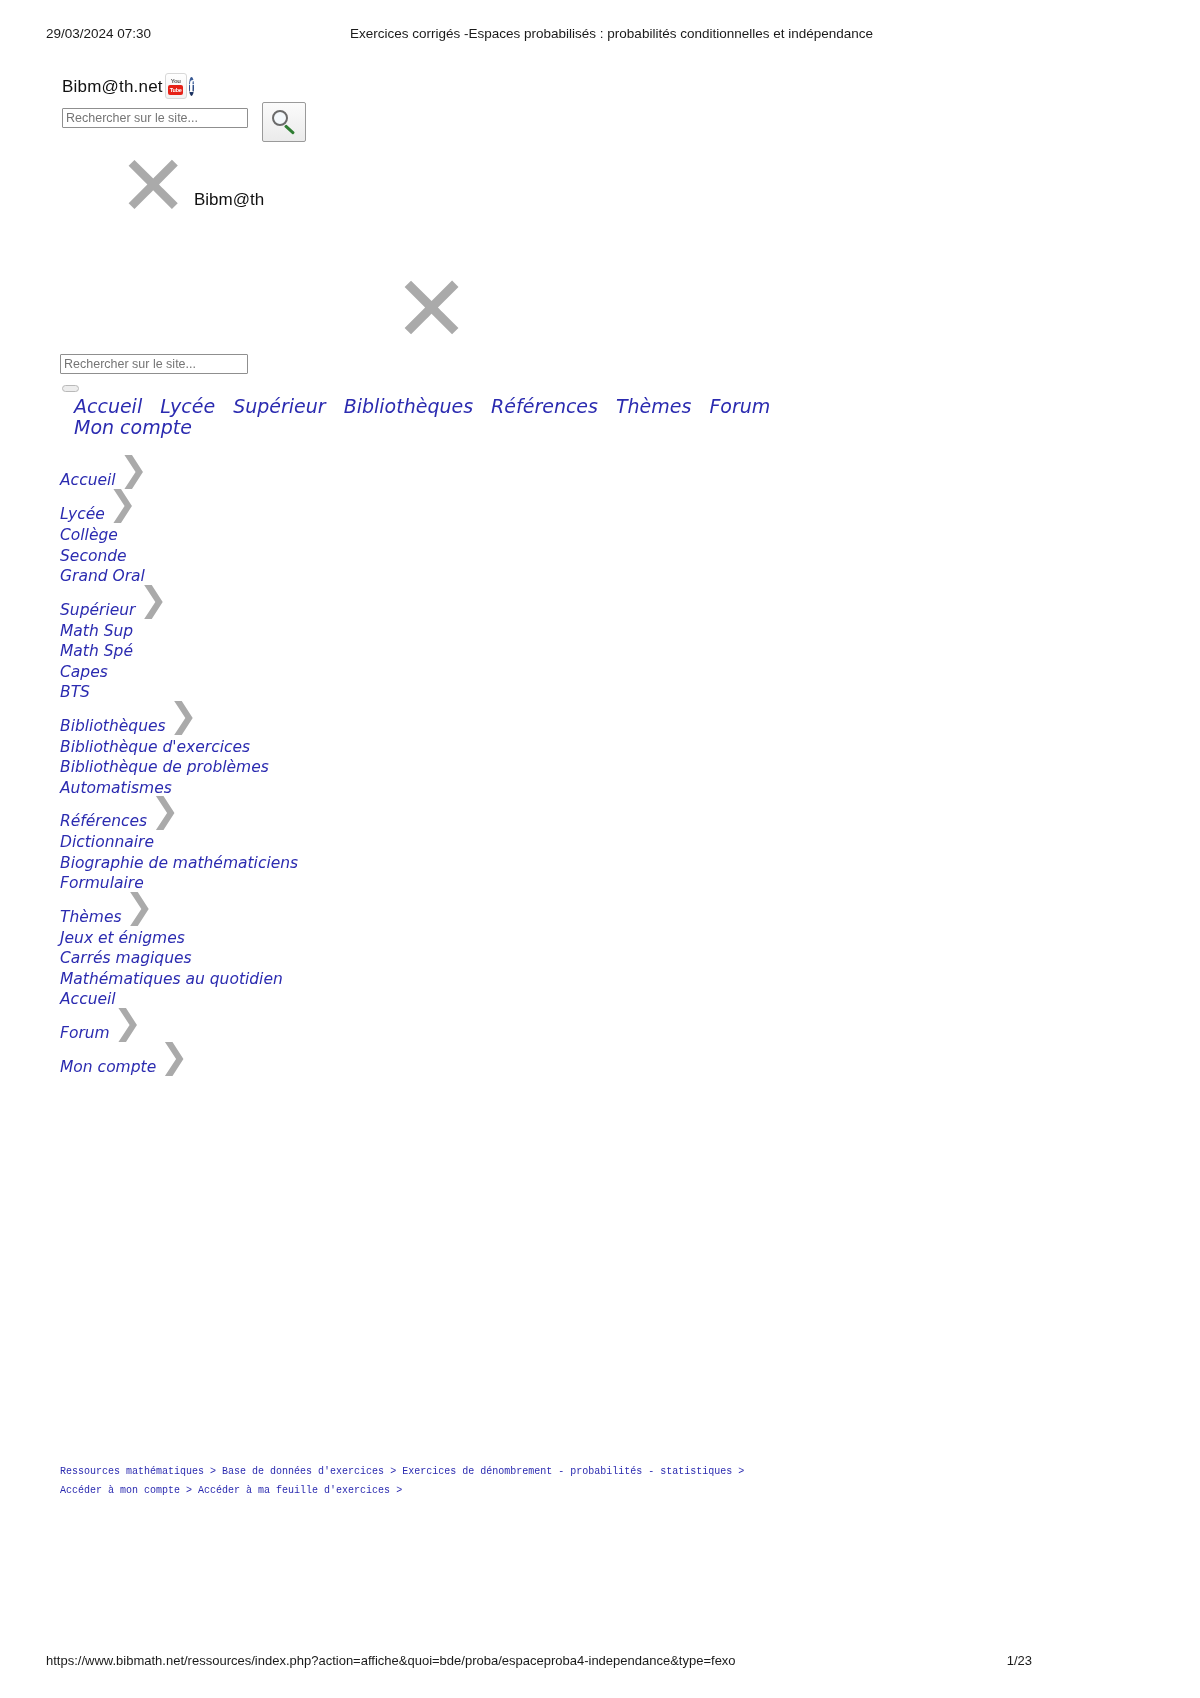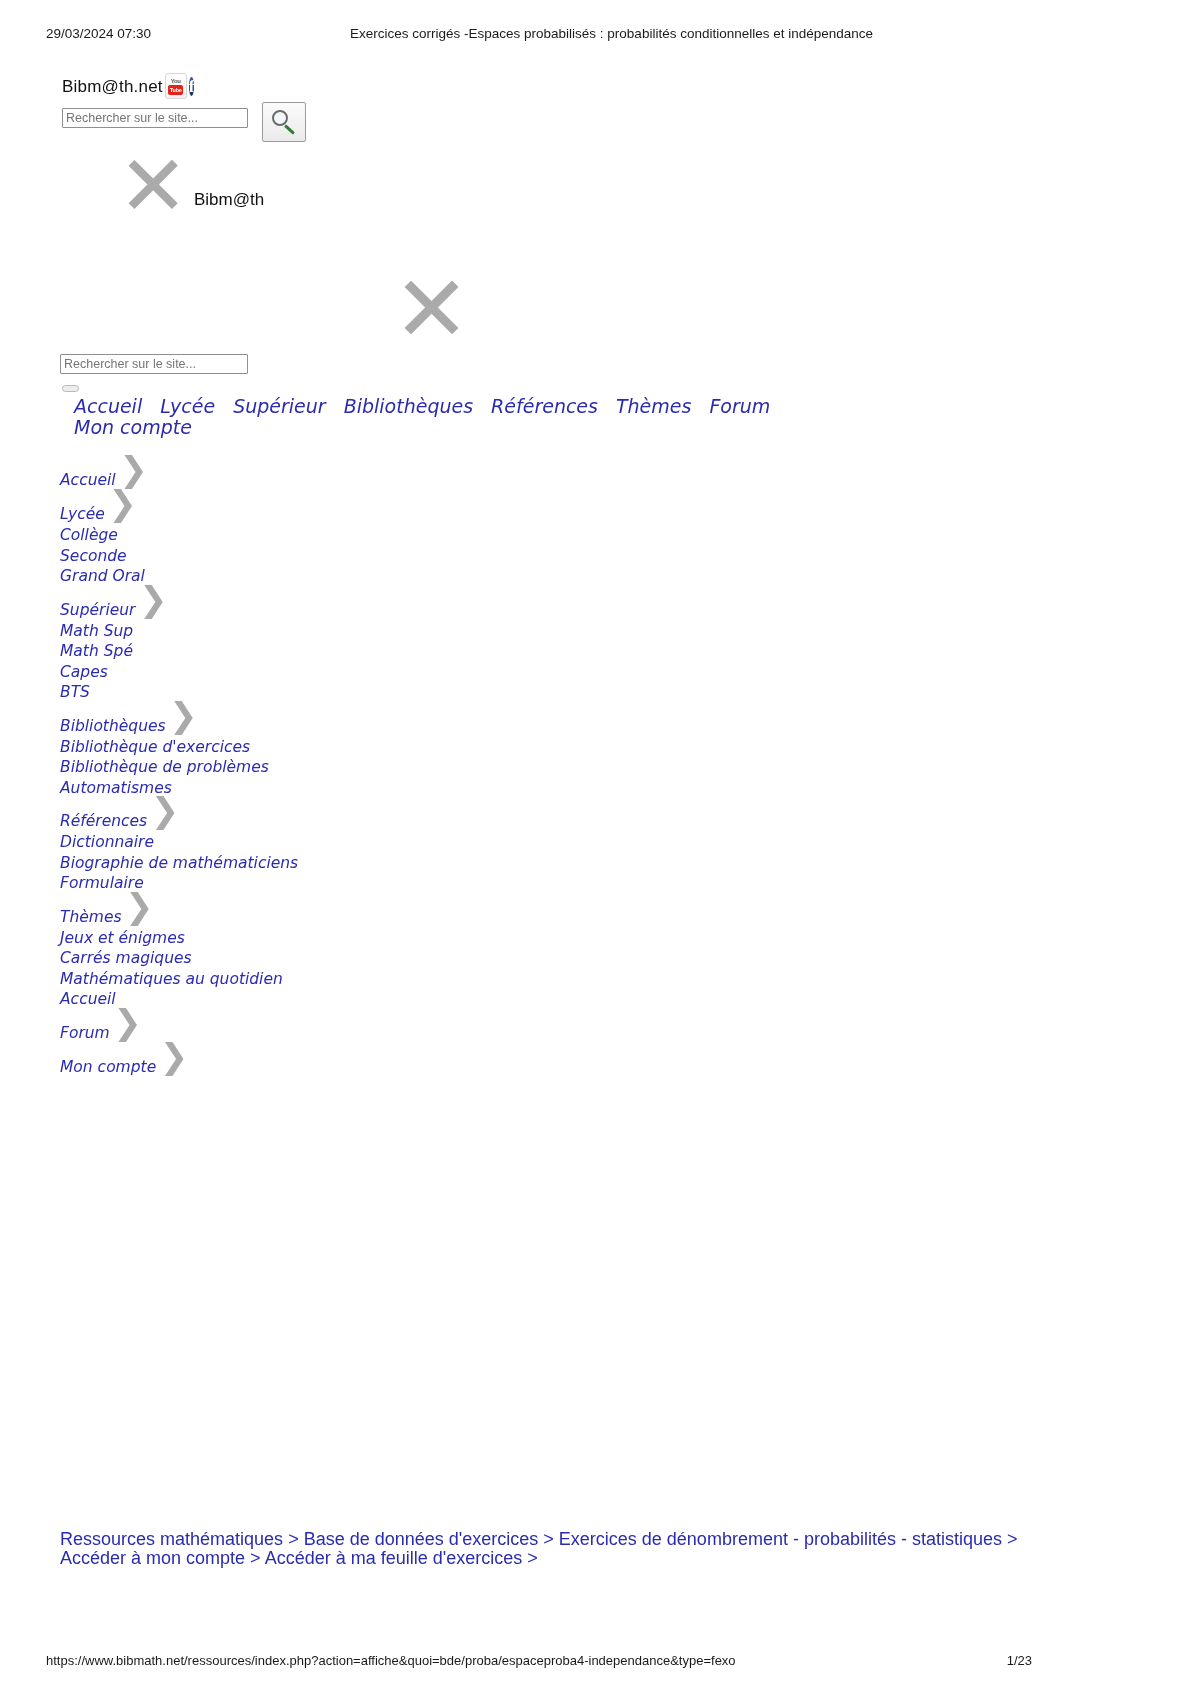--- a/index.html
+++ b/index.html
@@ -336,24 +336,24 @@
     line-height: 20.5px;
     white-space: nowrap;
     color: #2b2bb0;
     cursor: pointer;
   }
 
   
   .footer-links {
     position: absolute;
     left: 60px;
-    top: 1530px;
+    top: 1462px;
     width: 1060px;
-    font-family: Liberation Sans, sans-serif;
-    font-size: 18px;
+    font-family: Liberation Mono, monospace;
+    font-size: 10px;
     color: #2b2bb0;
     line-height: 19px;
   }
   .footer-links .fl-line { white-space: nowrap; }
   .fl-item { color: #2b2bb0; cursor: pointer; }
   .fl-sep { color: #2b2bb0; }
 
   
   .print-footer {
     position: absolute;

